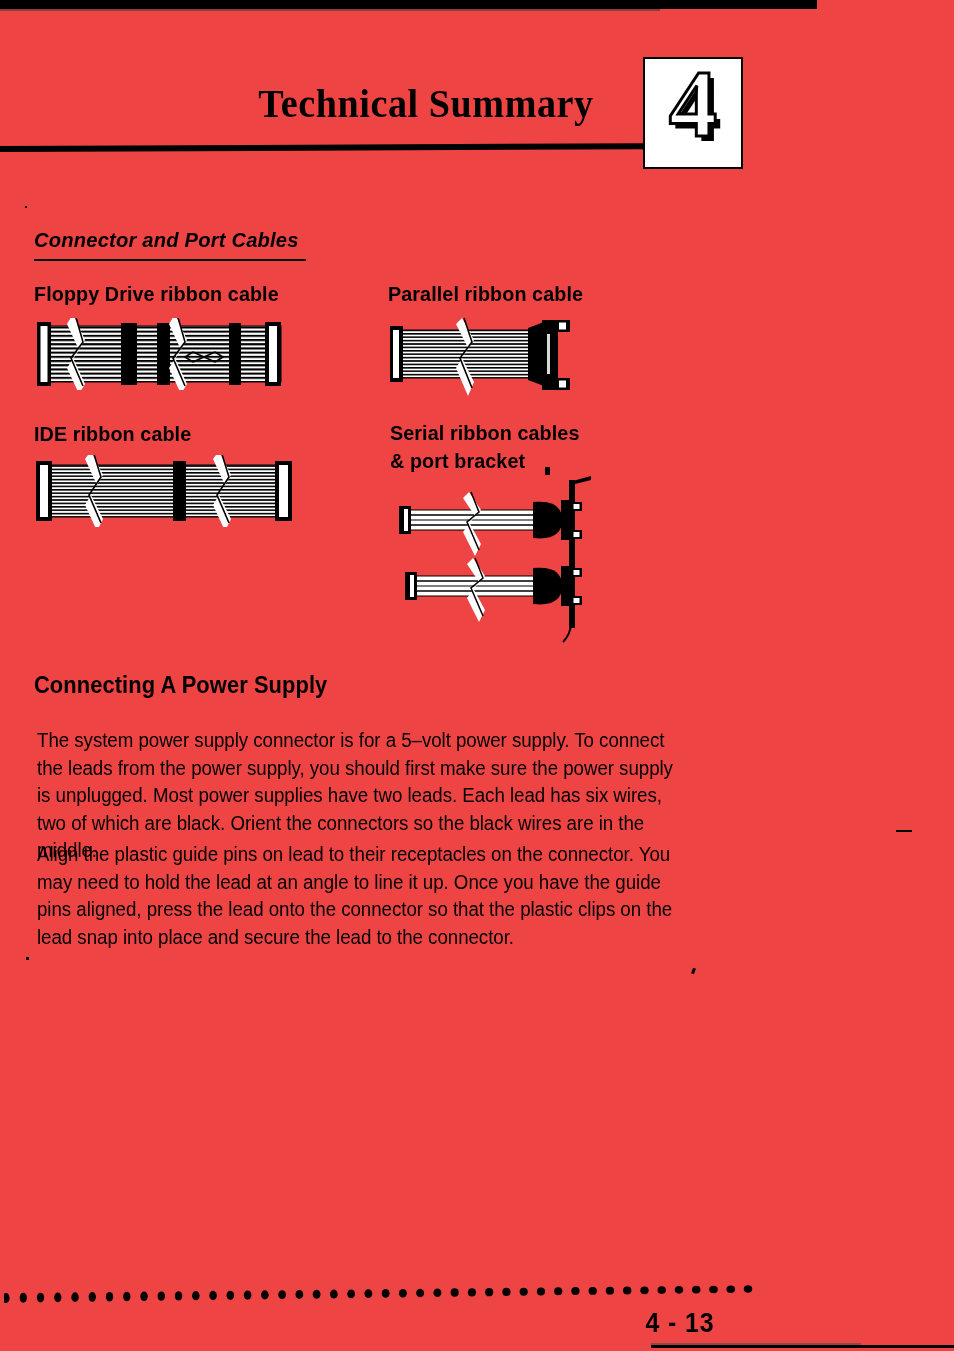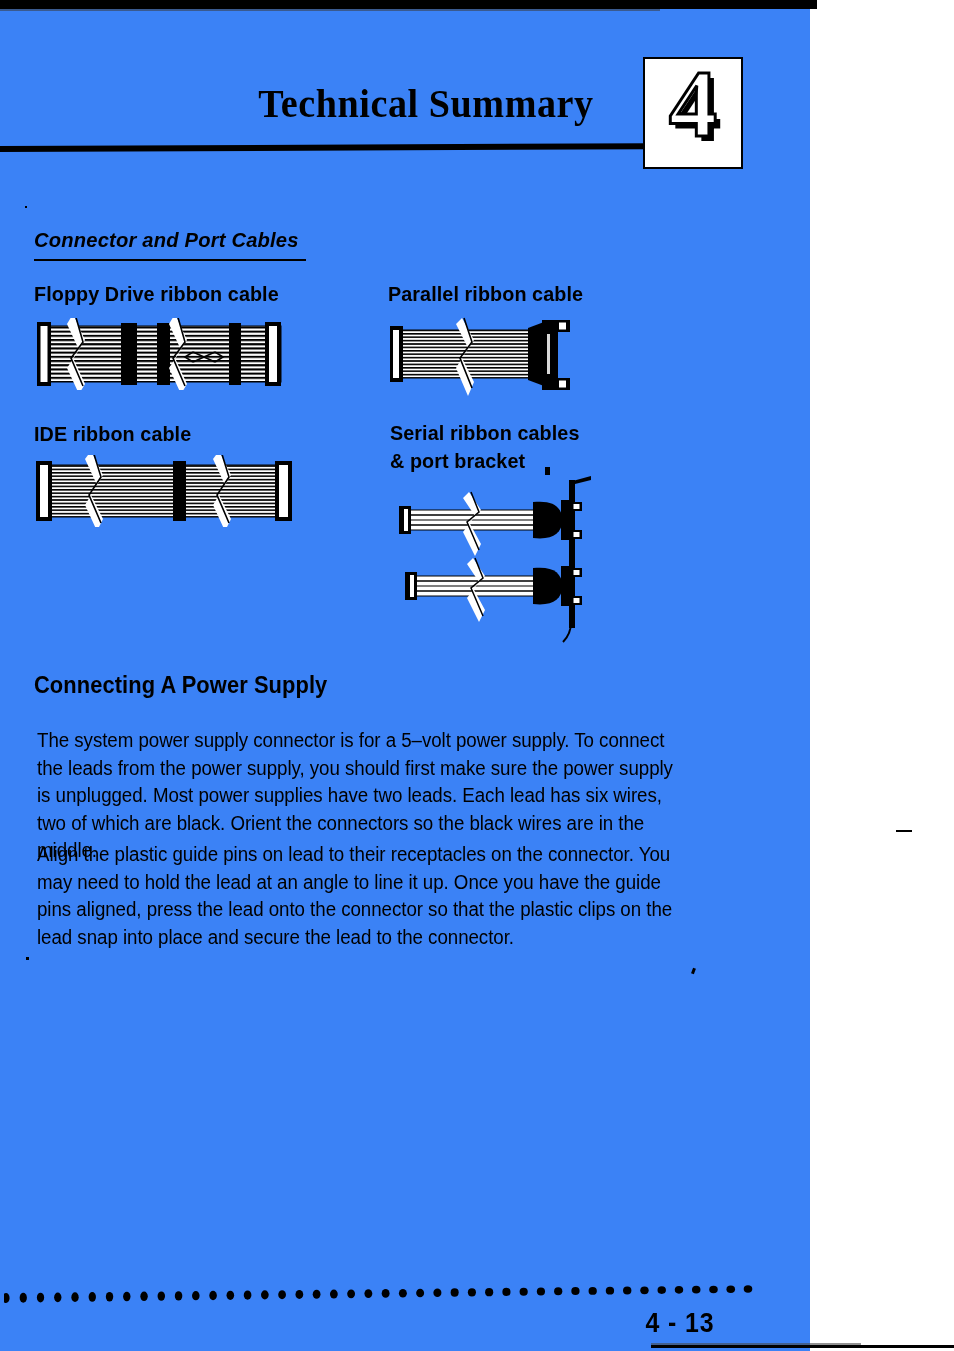--- a/index.html
+++ b/index.html
@@ -13,22 +13,22 @@
     position: relative;
     overflow: hidden;
     font-family: "Liberation Sans", sans-serif;
     color: #000000;
   }
 
   
   #page {
     position: absolute;
     left: 0; top: 0;
-    width: 810px; height: 1351px;
-    background: #3b82f6;
+    width: 954px; height: 1351px;
+    background: #ef4444;
   }
 
   
   .top-bleed {
     position: absolute;
     left: 0; top: 0;
     width: 817px; height: 9px;
     background: #000;
   }
   .top-bleed-soft {

